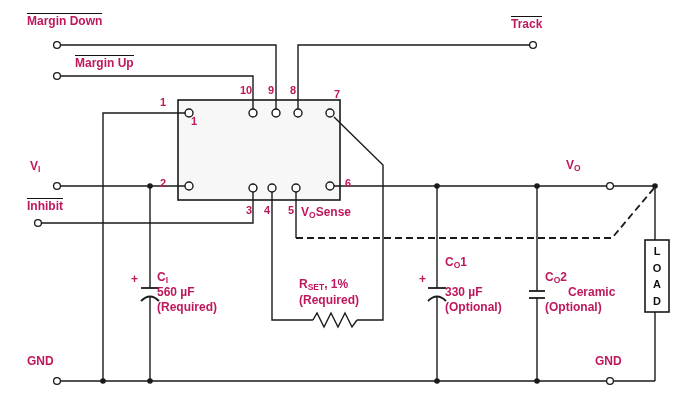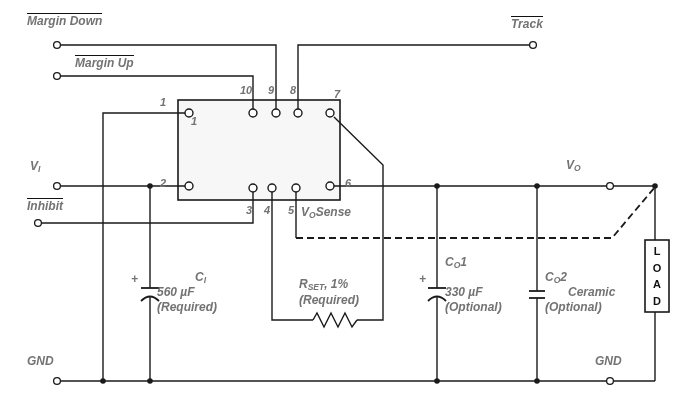--- a/index.html
+++ b/index.html
@@ -3,21 +3,21 @@
 <meta charset="utf-8">
 <style>
   html,body { margin:0; padding:0; background:#ffffff; }
   .canvas {
     position:relative; width:700px; height:401px; background:#ffffff;
     font-family:"Liberation Sans", sans-serif; color:#111; overflow:hidden;
   }
   .canvas svg { position:absolute; left:0; top:0; }
   .lbl {
     position:absolute; font-weight:bold; font-size:12px; line-height:1.15;
-    white-space:nowrap; color:#737373;font-style:italic;
+    white-space:nowrap; color:#be185d;
   }
   .pinlbl { font-size:11px; }
   .ov { display:inline-block; border-top:1.6px solid #111; padding-top:1px; }
   .sb { font-size:8.5px; font-weight:bold; vertical-align:-2px; letter-spacing:0; }
   .load-col {
     position:absolute; left:645px; top:240px; width:24px; height:72px;
     display:flex; flex-direction:column; align-items:center; justify-content:space-evenly;
     font-weight:bold; font-size:11px;
   }
 </style>
@@ -129,21 +129,21 @@
   <div class="lbl pinlbl" style="left:246px; top:204px;">3</div>
   <div class="lbl pinlbl" style="left:264px; top:204px;">4</div>
   <div class="lbl pinlbl" style="left:288px; top:204px;">5</div>
   <div class="lbl pinlbl" style="left:345px; top:177px;">6</div>
   <div class="lbl pinlbl" style="left:334px; top:88px;">7</div>
   <div class="lbl pinlbl" style="left:290px; top:84px;">8</div>
   <div class="lbl pinlbl" style="left:268px; top:84px;">9</div>
   <div class="lbl pinlbl" style="left:240px; top:84px;">10</div>
 
   <div class="lbl" style="left:131px; top:273px;">+</div>
-  <div class="lbl" style="left:157px; top:271px;margin-left:38px;"><span>C</span><span class="sb">I</span></div>
+  <div class="lbl" style="left:157px; top:271px;"><span>C</span><span class="sb">I</span></div>
   <div class="lbl" style="left:157px; top:286px;">560 µF</div>
   <div class="lbl" style="left:157px; top:301px;">(Required)</div>
 
   <div class="lbl" style="left:299px; top:278px;text-align:center;"><span>R</span><span class="sb">SET</span><span>, 1%</span></div>
   <div class="lbl" style="left:299px; top:294px;">(Required)</div>
 
   <div class="lbl" style="left:419px; top:273px;">+</div>
   <div class="lbl" style="left:445px; top:256px;"><span>C</span><span class="sb">O</span><span>1</span></div>
   <div class="lbl" style="left:445px; top:286px;">330 µF</div>
   <div class="lbl" style="left:445px; top:301px;">(Optional)</div>

